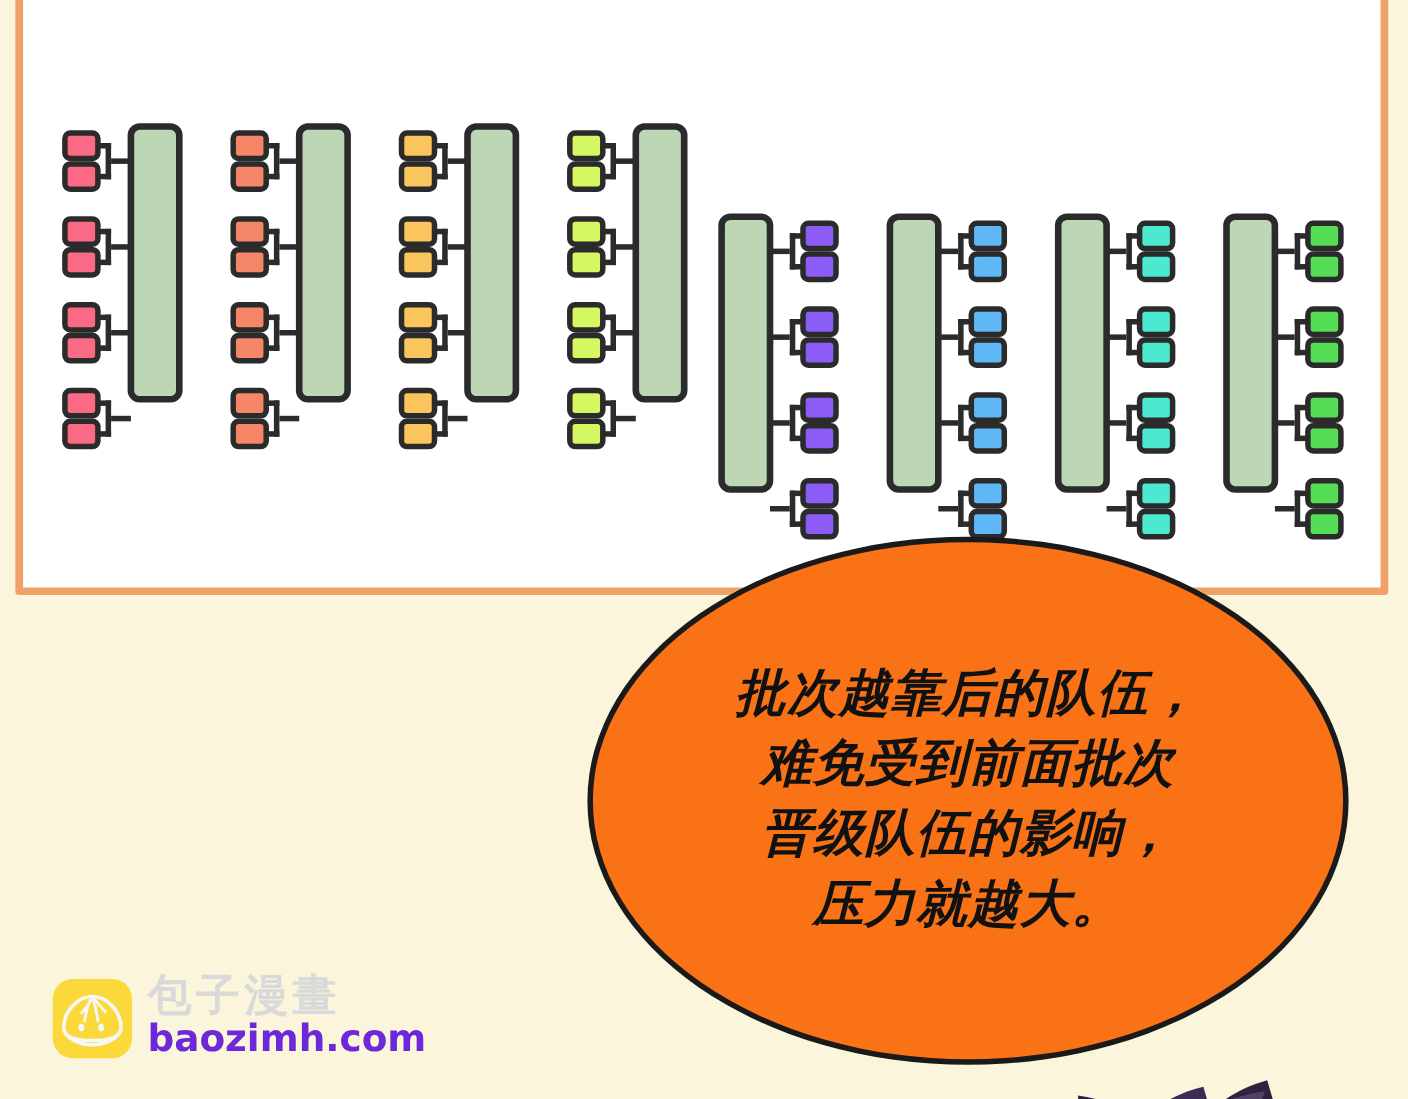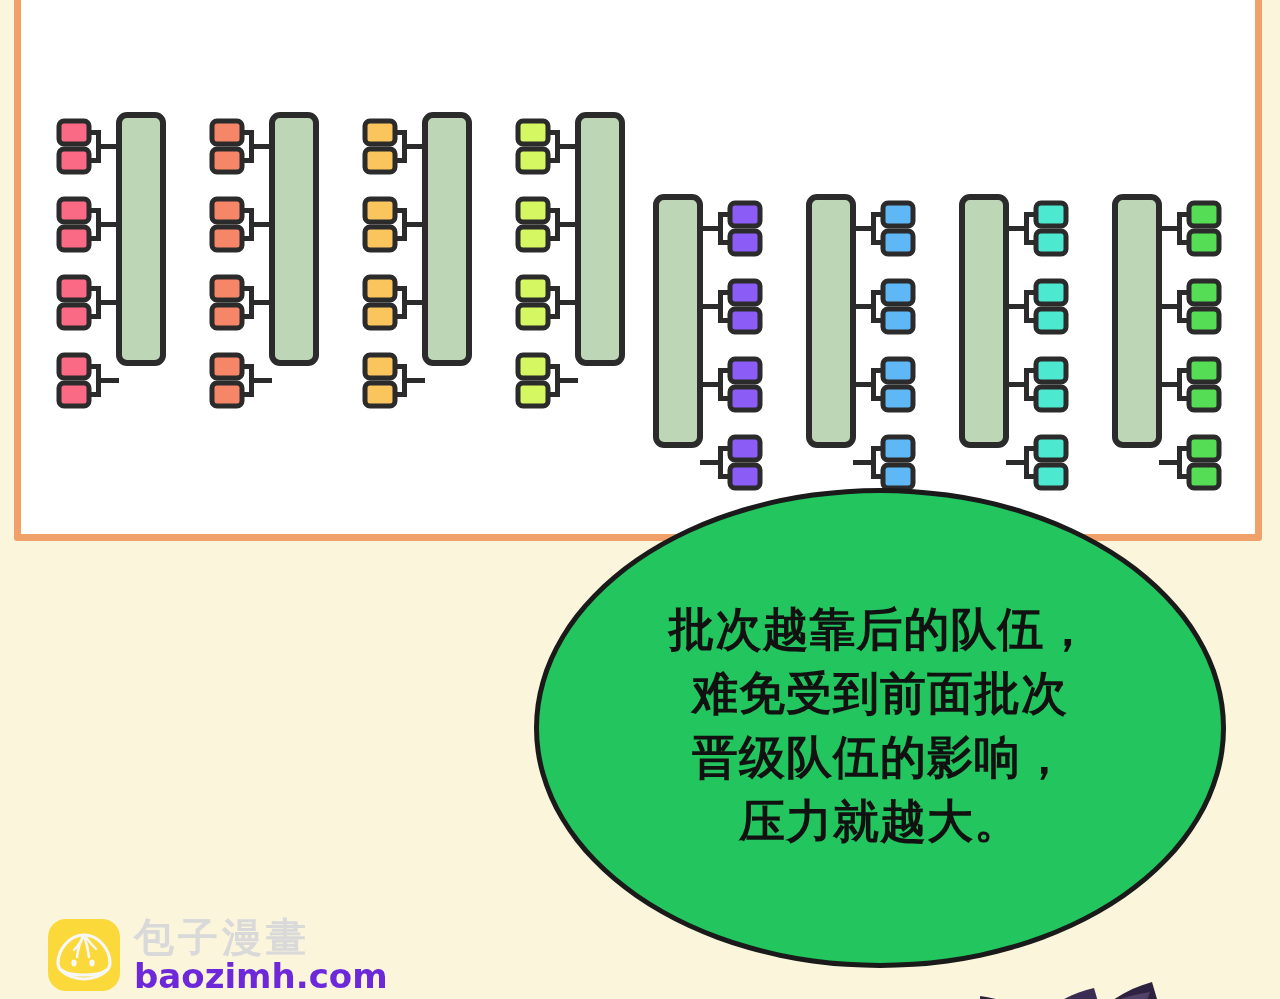--- a/index.html
+++ b/index.html
@@ -35,24 +35,25 @@
   }
 
   
   #bubble {
     position: absolute;
     left: 534px;
     top: 488px;
     width: 692px;
     height: 480px;
     border-radius: 50%;
-    background: #22c55e;
+    background: #f97316;
     border: 5px solid #1A1A1A;
     box-sizing: border-box;
     z-index: 40;
+    font-style: italic;
   }
   #bubble-text {
     position: absolute;
     left: 0;
     right: 0;
     top: 104px;
     text-align: center;
     color: #111111;
     font-size: 46px;
     line-height: 64px;
@@ -65,23 +66,23 @@
   
   .hair {
     position: absolute;
     z-index: 20;
   }
 
   
   #watermark {
     position: absolute;
     left: 28px;
-    top: 916px;
+    top: 884px;
     display: flex;
-    align-items: center;
+    align-items: flex-end;
     z-index: 50;
     padding-left: 20px;
   }
   #wm-logo {
     width: 72px;
     height: 72px;
     border-radius: 18px;
     background: #FCD93B;
     position: relative;
     flex: none;

